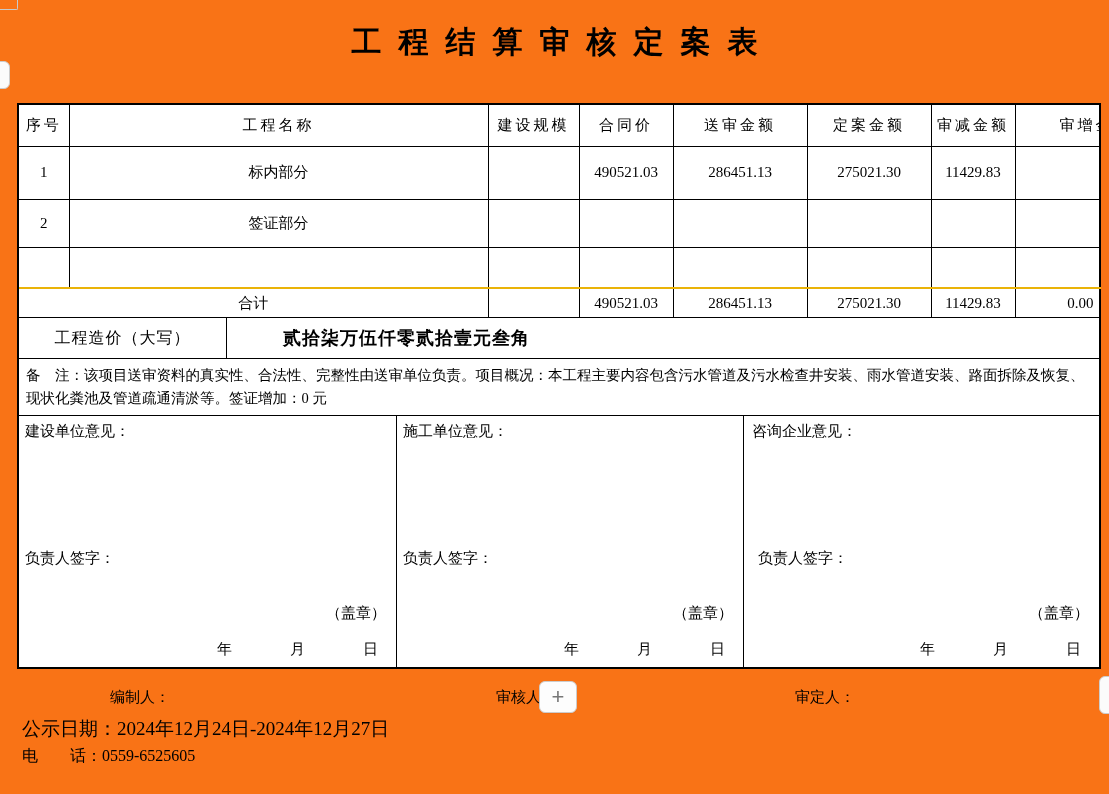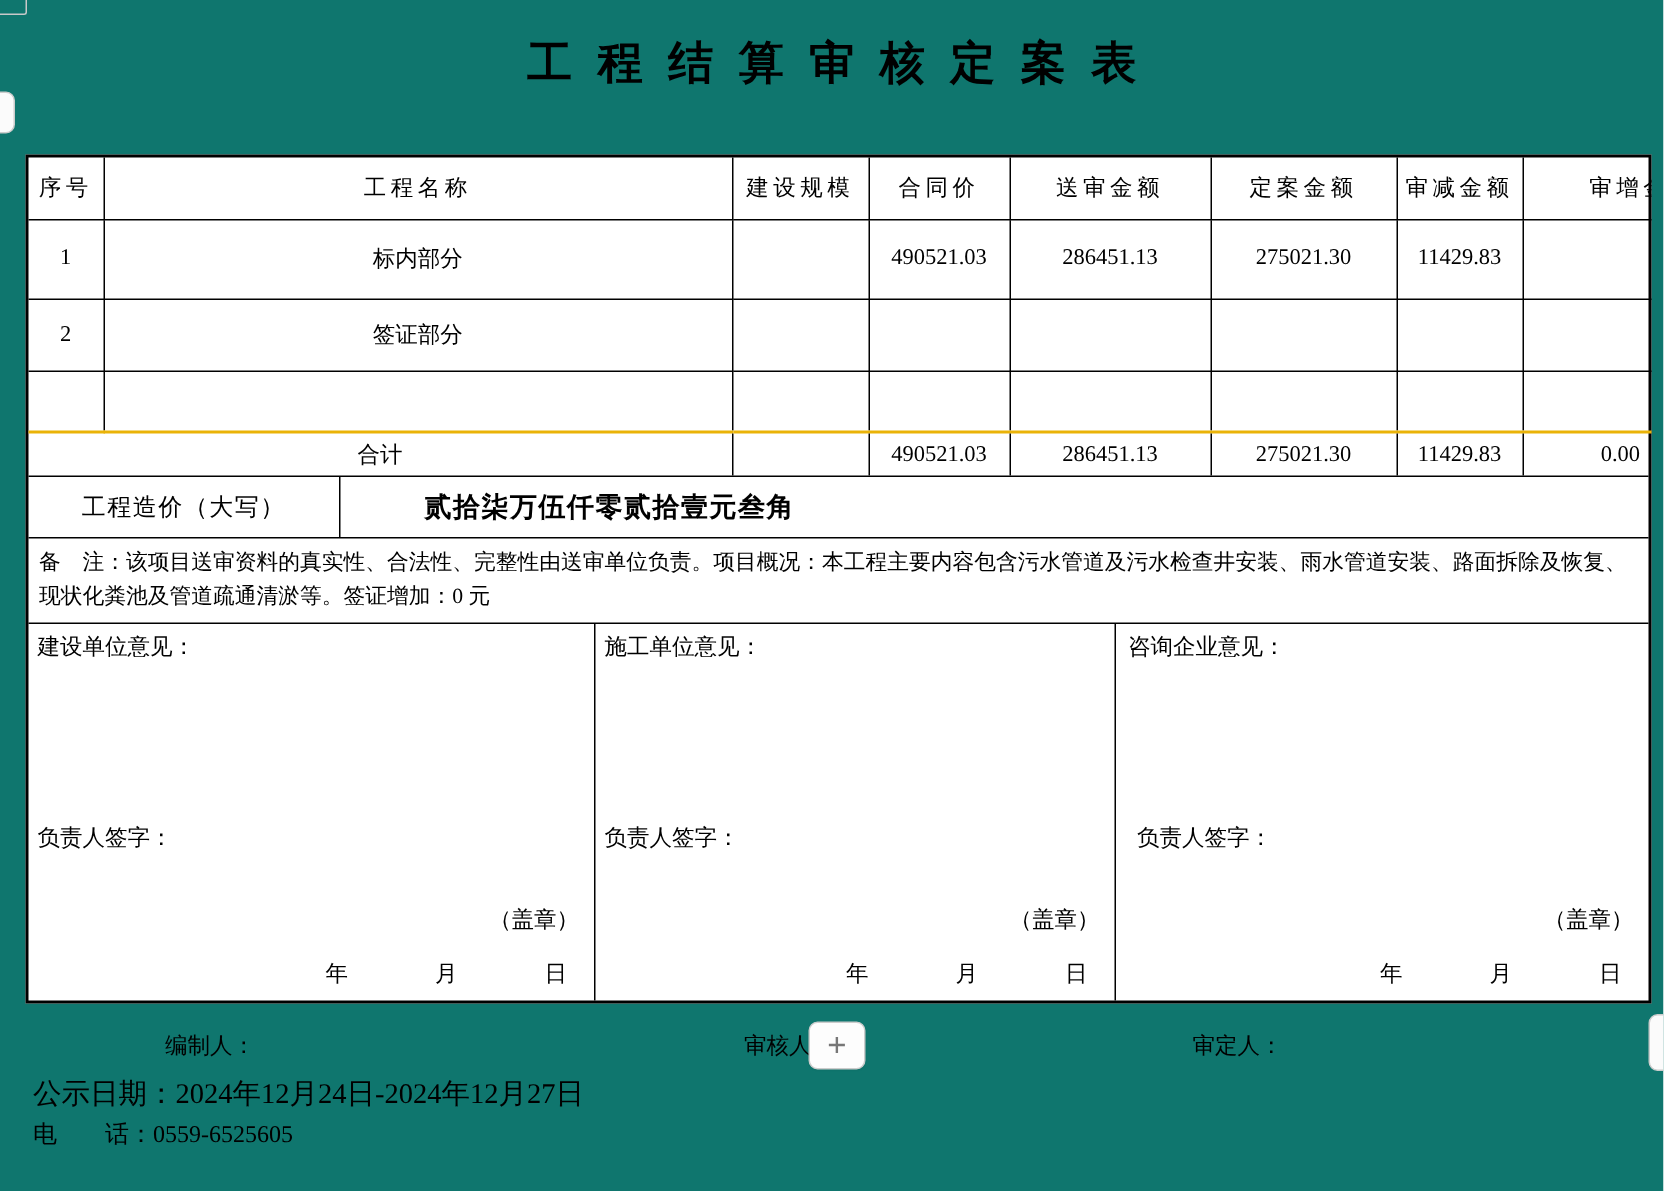--- a/index.html
+++ b/index.html
@@ -1,19 +1,19 @@
 <!DOCTYPE html>
 <html><head>
 <meta charset="utf-8">
 <style>
   * { margin:0; padding:0; box-sizing:border-box; }
   html,body { background:#fff; }
   body { font-family:"Liberation Serif","DejaVu Serif",serif; color:#000; }
   .page {
-    position:relative; width:1109px; height:794px; background:#0f766e;
+    position:relative; width:1109px; height:794px; background:#f97316;
     overflow:hidden; margin:0 auto;
   }
 
   
   .doc-title {
     position:absolute; top:22px; left:0; width:100%;
     text-align:center; font-size:30px; font-weight:bold;
     letter-spacing:17px; text-indent:17px;
   }
   .project-line {

